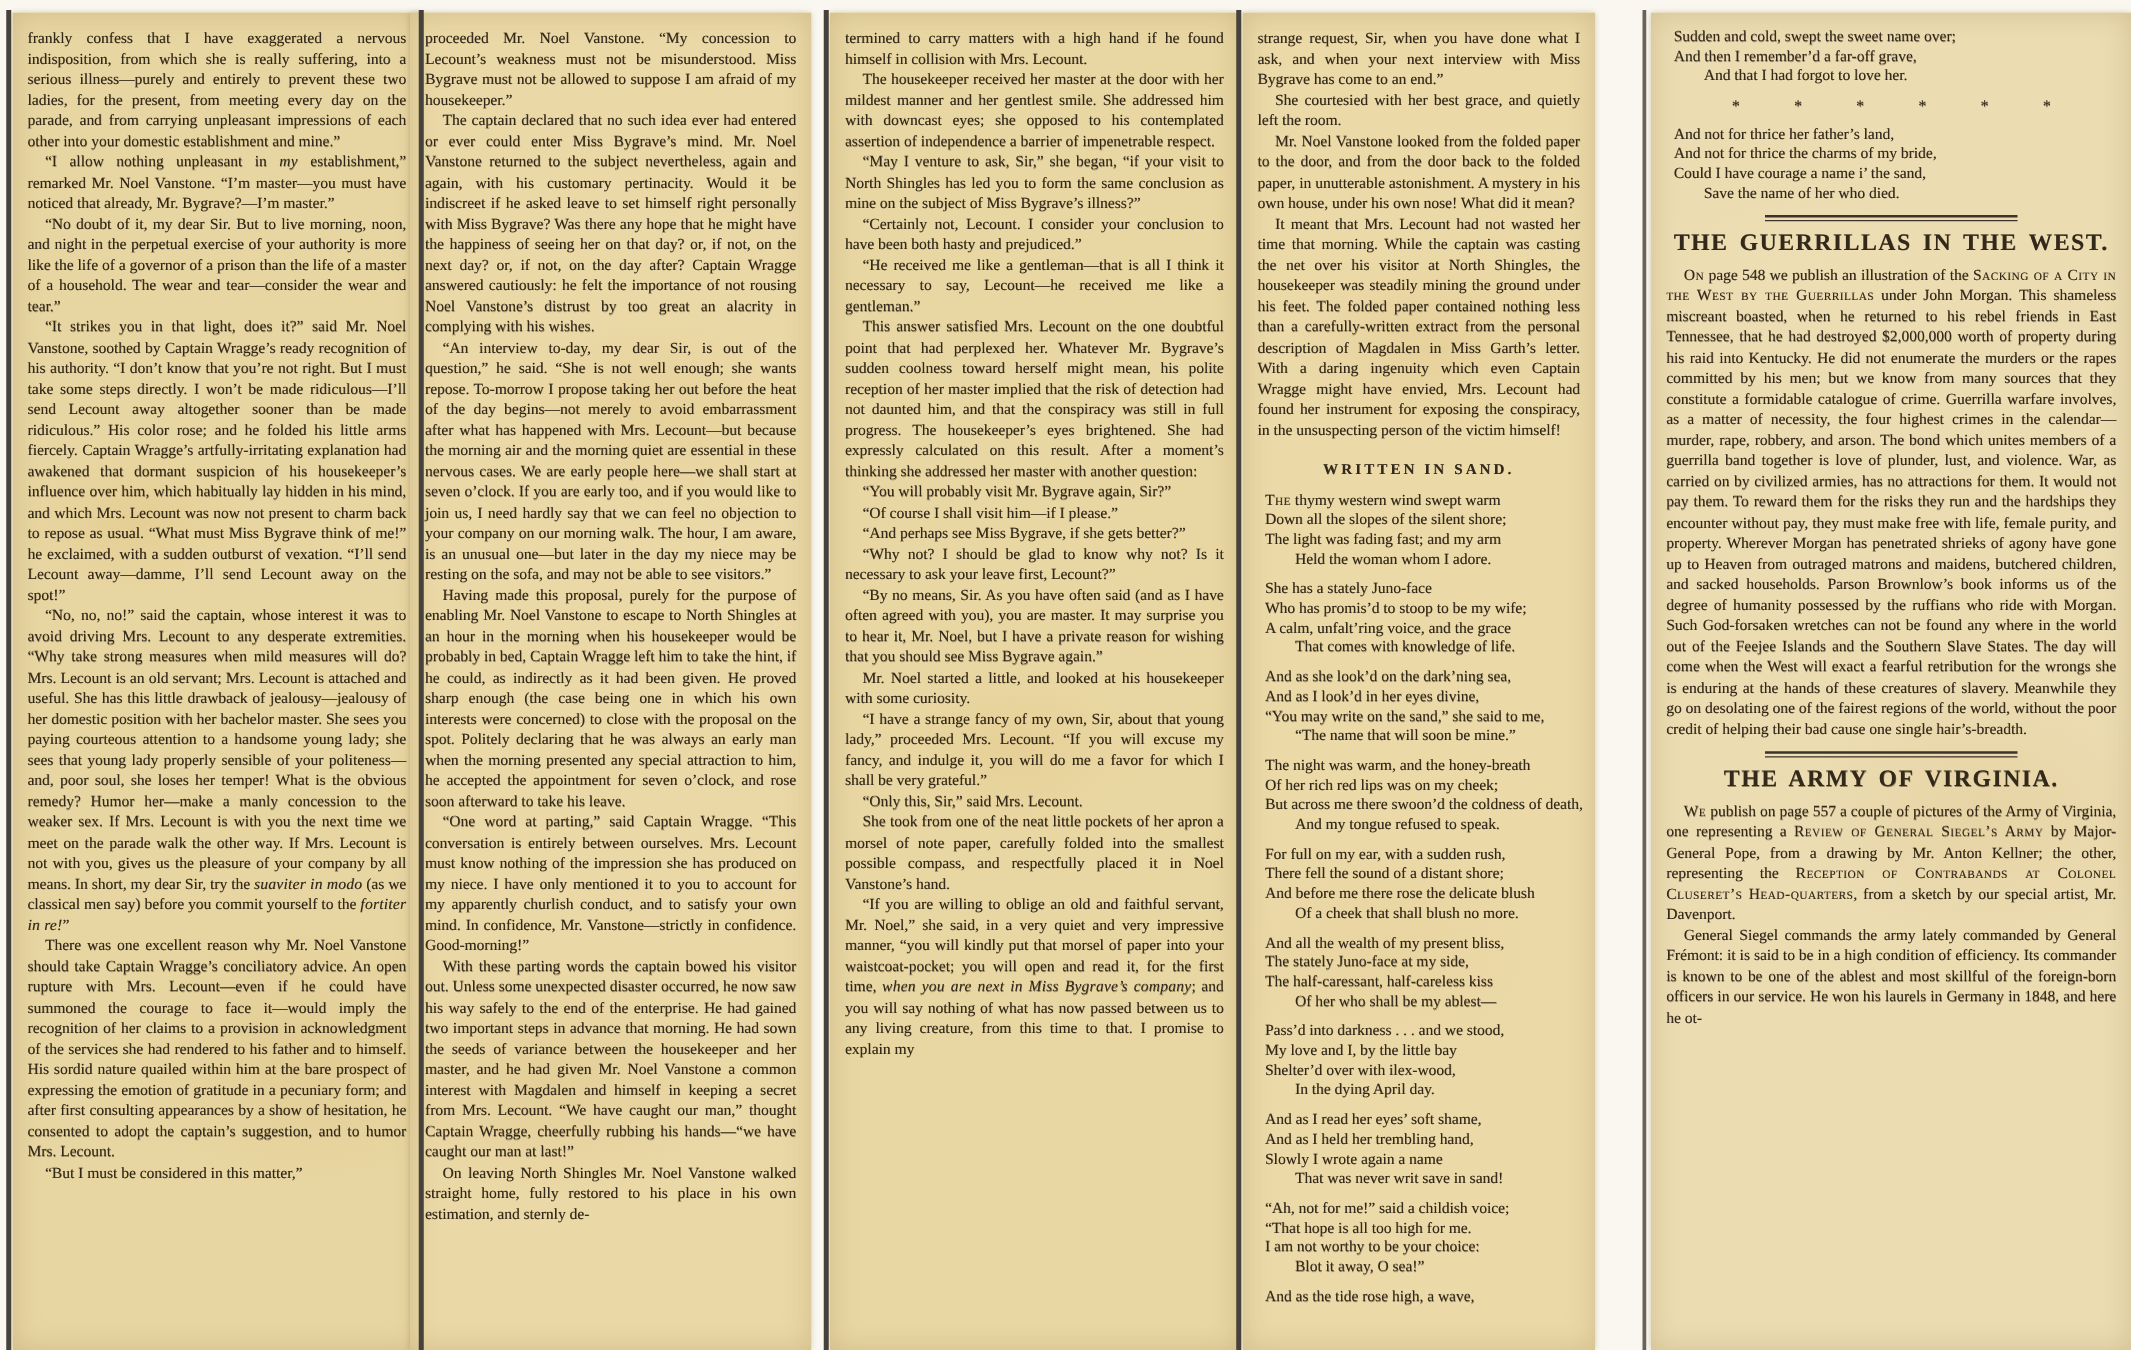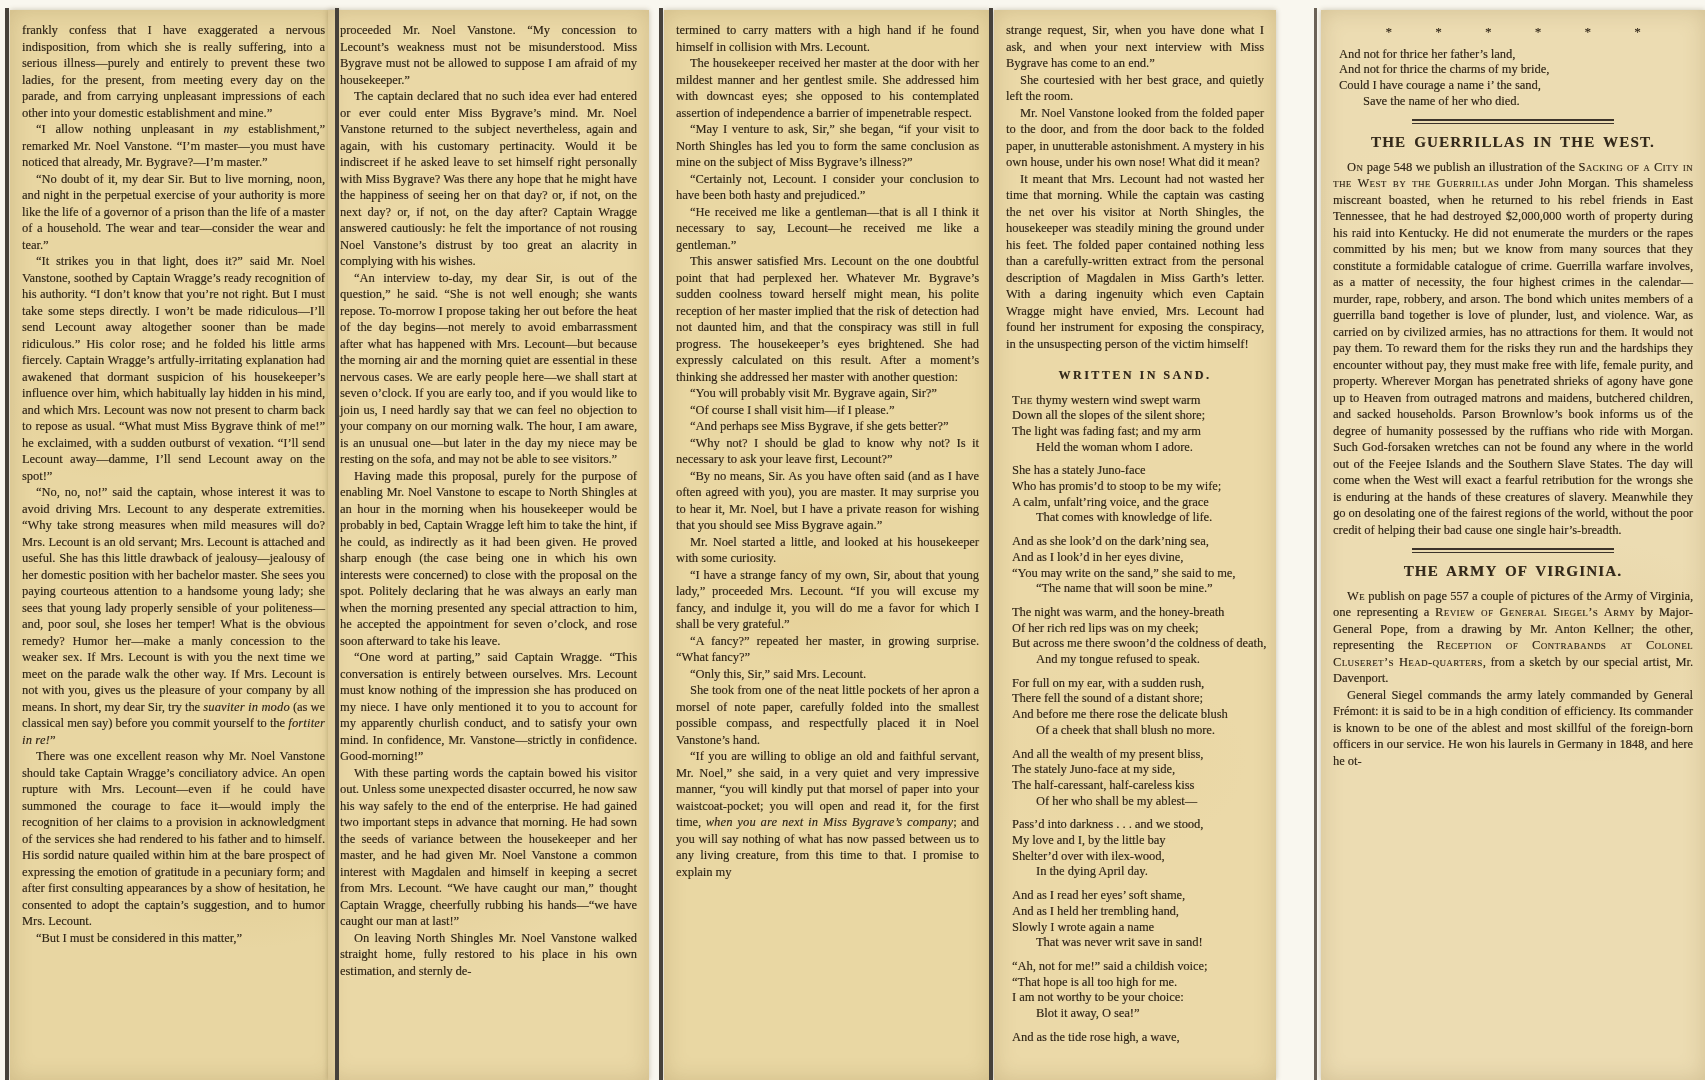--- a/index.html
+++ b/index.html
@@ -38,21 +38,21 @@
   .vrule-1 { left: 335px;  width: 4px; }
   .vrule-2 { left: 659px;  width: 4px; }
   .vrule-3 { left: 989px;  width: 4px; }
   .vrule-4 { left: 1314px; width: 3px; background: #6b6257; }
 
   p.para { margin: 0; text-indent: 14px; }
   p.para.noindent { text-indent: 0; }
 
   h2.heading { text-align: center; font-weight: bold; color: #33291b; }
   h2.heading.minor { font-size: 12px; letter-spacing: 2.5px; margin: 15px 0 9px; }
-  h2.heading.major { font-size: 15px;  letter-spacing: 1.2px; margin: 10px 0 8px; word-spacing: 3px; }
+  h2.heading.major { font-size: 19px;  letter-spacing: 1.2px; margin: 10px 0 8px; word-spacing: 3px; }
 
   .stanza { margin: 0 0 8px 6px; text-align: left; line-height: 15.7px; }
   .pline { white-space: nowrap; }
   .pline.pindent { margin-left: 24px; }
 
   .stars { text-align: center; letter-spacing: 20px; font-size: 13px; margin: 2px 0 6px; text-indent: 20px; }
 
   .drule { width: 56%; margin: 10px auto 8px; height: 2px;
            border-top: 2px solid #3c332a; border-bottom: 1px solid #3c332a; }
 
@@ -88,21 +88,20 @@
       <p class="para">“Certainly not, Lecount. I consider your conclusion to have been both hasty and prejudiced.”</p>
       <p class="para">“He received me like a gentleman—that is all I think it necessary to say, Lecount—he received me like a gentleman.”</p>
       <p class="para">This answer satisfied Mrs. Lecount on the one doubtful point that had perplexed her. Whatever Mr. Bygrave’s sudden coolness toward herself might mean, his polite reception of her master implied that the risk of detection had not daunted him, and that the conspiracy was still in full progress. The housekeeper’s eyes brightened. She had expressly calculated on this result. After a moment’s thinking she addressed her master with another question:</p>
       <p class="para">“You will probably visit Mr. Bygrave again, Sir?”</p>
       <p class="para">“Of course I shall visit him—if I please.”</p>
       <p class="para">“And perhaps see Miss Bygrave, if she gets better?”</p>
       <p class="para">“Why not? I should be glad to know why not? Is it necessary to ask your leave first, Lecount?”</p>
       <p class="para">“By no means, Sir. As you have often said (and as I have often agreed with you), you are master. It may surprise you to hear it, Mr. Noel, but I have a private reason for wishing that you should see Miss Bygrave again.”</p>
       <p class="para">Mr. Noel started a little, and looked at his housekeeper with some curiosity.</p>
       <p class="para">“I have a strange fancy of my own, Sir, about that young lady,” proceeded Mrs. Lecount. “If you will excuse my fancy, and indulge it, you will do me a favor for which I shall be very grateful.”</p>
-      <p class="para">“A fancy?” repeated her master, in growing surprise. “What fancy?”</p>
       <p class="para">“Only this, Sir,” said Mrs. Lecount.</p>
       <p class="para">She took from one of the neat little pockets of her apron a morsel of note paper, carefully folded into the smallest possible compass, and respectfully placed it in Noel Vanstone’s hand.</p>
       <p class="para">“If you are willing to oblige an old and faithful servant, Mr. Noel,” she said, in a very quiet and very impressive manner, “you will kindly put that morsel of paper into your waistcoat-pocket; you will open and read it, for the first time, <i>when you are next in Miss Bygrave’s company</i>; and you will say nothing of what has now passed between us to any living creature, from this time to that. I promise to explain my</p>
     </div>
   <div class="col col-4">
       <p class="para noindent">strange request, Sir, when you have done what I ask, and when your next interview with Miss Bygrave has come to an end.”</p>
       <p class="para">She courtesied with her best grace, and quietly left the room.</p>
       <p class="para">Mr. Noel Vanstone looked from the folded paper to the door, and from the door back to the folded paper, in unutterable astonishment. A mystery in his own house, under his own nose! What did it mean?</p>
       <p class="para">It meant that Mrs. Lecount had not wasted her time that morning. While the captain was casting the net over his visitor at North Shingles, the housekeeper was steadily mining the ground under his feet. The folded paper contained nothing less than a carefully-written extract from the personal description of Magdalen in Miss Garth’s letter. With a daring ingenuity which even Captain Wragge might have envied, Mrs. Lecount had found her instrument for exposing the conspiracy, in the unsuspecting person of the victim himself!</p>
       <h2 class="heading minor">WRITTEN IN SAND.</h2>
@@ -158,20 +157,25 @@
         <div class="pline">“Ah, not for me!” said a childish voice;</div>
         <div class="pline">“That hope is all too high for me.</div>
         <div class="pline">I am not worthy to be your choice:</div>
         <div class="pline pindent">Blot it away, O sea!”</div>
       </div>
       <div class="stanza">
         <div class="pline">And as the tide rose high, a wave,</div>
       </div>
     </div>
   <div class="col col-5">
+      <div class="stanza">
+        <div class="pline">Sudden and cold, swept the sweet name over;</div>
+        <div class="pline">And then I remember’d a far-off grave,</div>
+        <div class="pline pindent">And that I had forgot to love her.</div>
+      </div>
       <div class="stars">*  *  *  *  *  *</div>
       <div class="stanza">
         <div class="pline">And not for thrice her father’s land,</div>
         <div class="pline">And not for thrice the charms of my bride,</div>
         <div class="pline">Could I have courage a name i’ the sand,</div>
         <div class="pline pindent">Save the name of her who died.</div>
       </div>
       <div class="drule"></div>
       <h2 class="heading major">THE GUERRILLAS IN THE WEST.</h2>
       <p class="para"><span class="sc">On</span> page 548 we publish an illustration of the <span class="sc">Sacking of a City in the West by the Guerrillas</span> under John Morgan. This shameless miscreant boasted, when he returned to his rebel friends in East Tennessee, that he had destroyed $2,000,000 worth of property during his raid into Kentucky. He did not enumerate the murders or the rapes committed by his men; but we know from many sources that they constitute a formidable catalogue of crime. Guerrilla warfare involves, as a matter of necessity, the four highest crimes in the calendar—murder, rape, robbery, and arson. The bond which unites members of a guerrilla band together is love of plunder, lust, and violence. War, as carried on by civilized armies, has no attractions for them. It would not pay them. To reward them for the risks they run and the hardships they encounter without pay, they must make free with life, female purity, and property. Wherever Morgan has penetrated shrieks of agony have gone up to Heaven from outraged matrons and maidens, butchered children, and sacked households. Parson Brownlow’s book informs us of the degree of humanity possessed by the ruffians who ride with Morgan. Such God-forsaken wretches can not be found any where in the world out of the Feejee Islands and the Southern Slave States. The day will come when the West will exact a fearful retribution for the wrongs she is enduring at the hands of these creatures of slavery. Meanwhile they go on desolating one of the fairest regions of the world, without the poor credit of helping their bad cause one single hair’s-breadth.</p>

